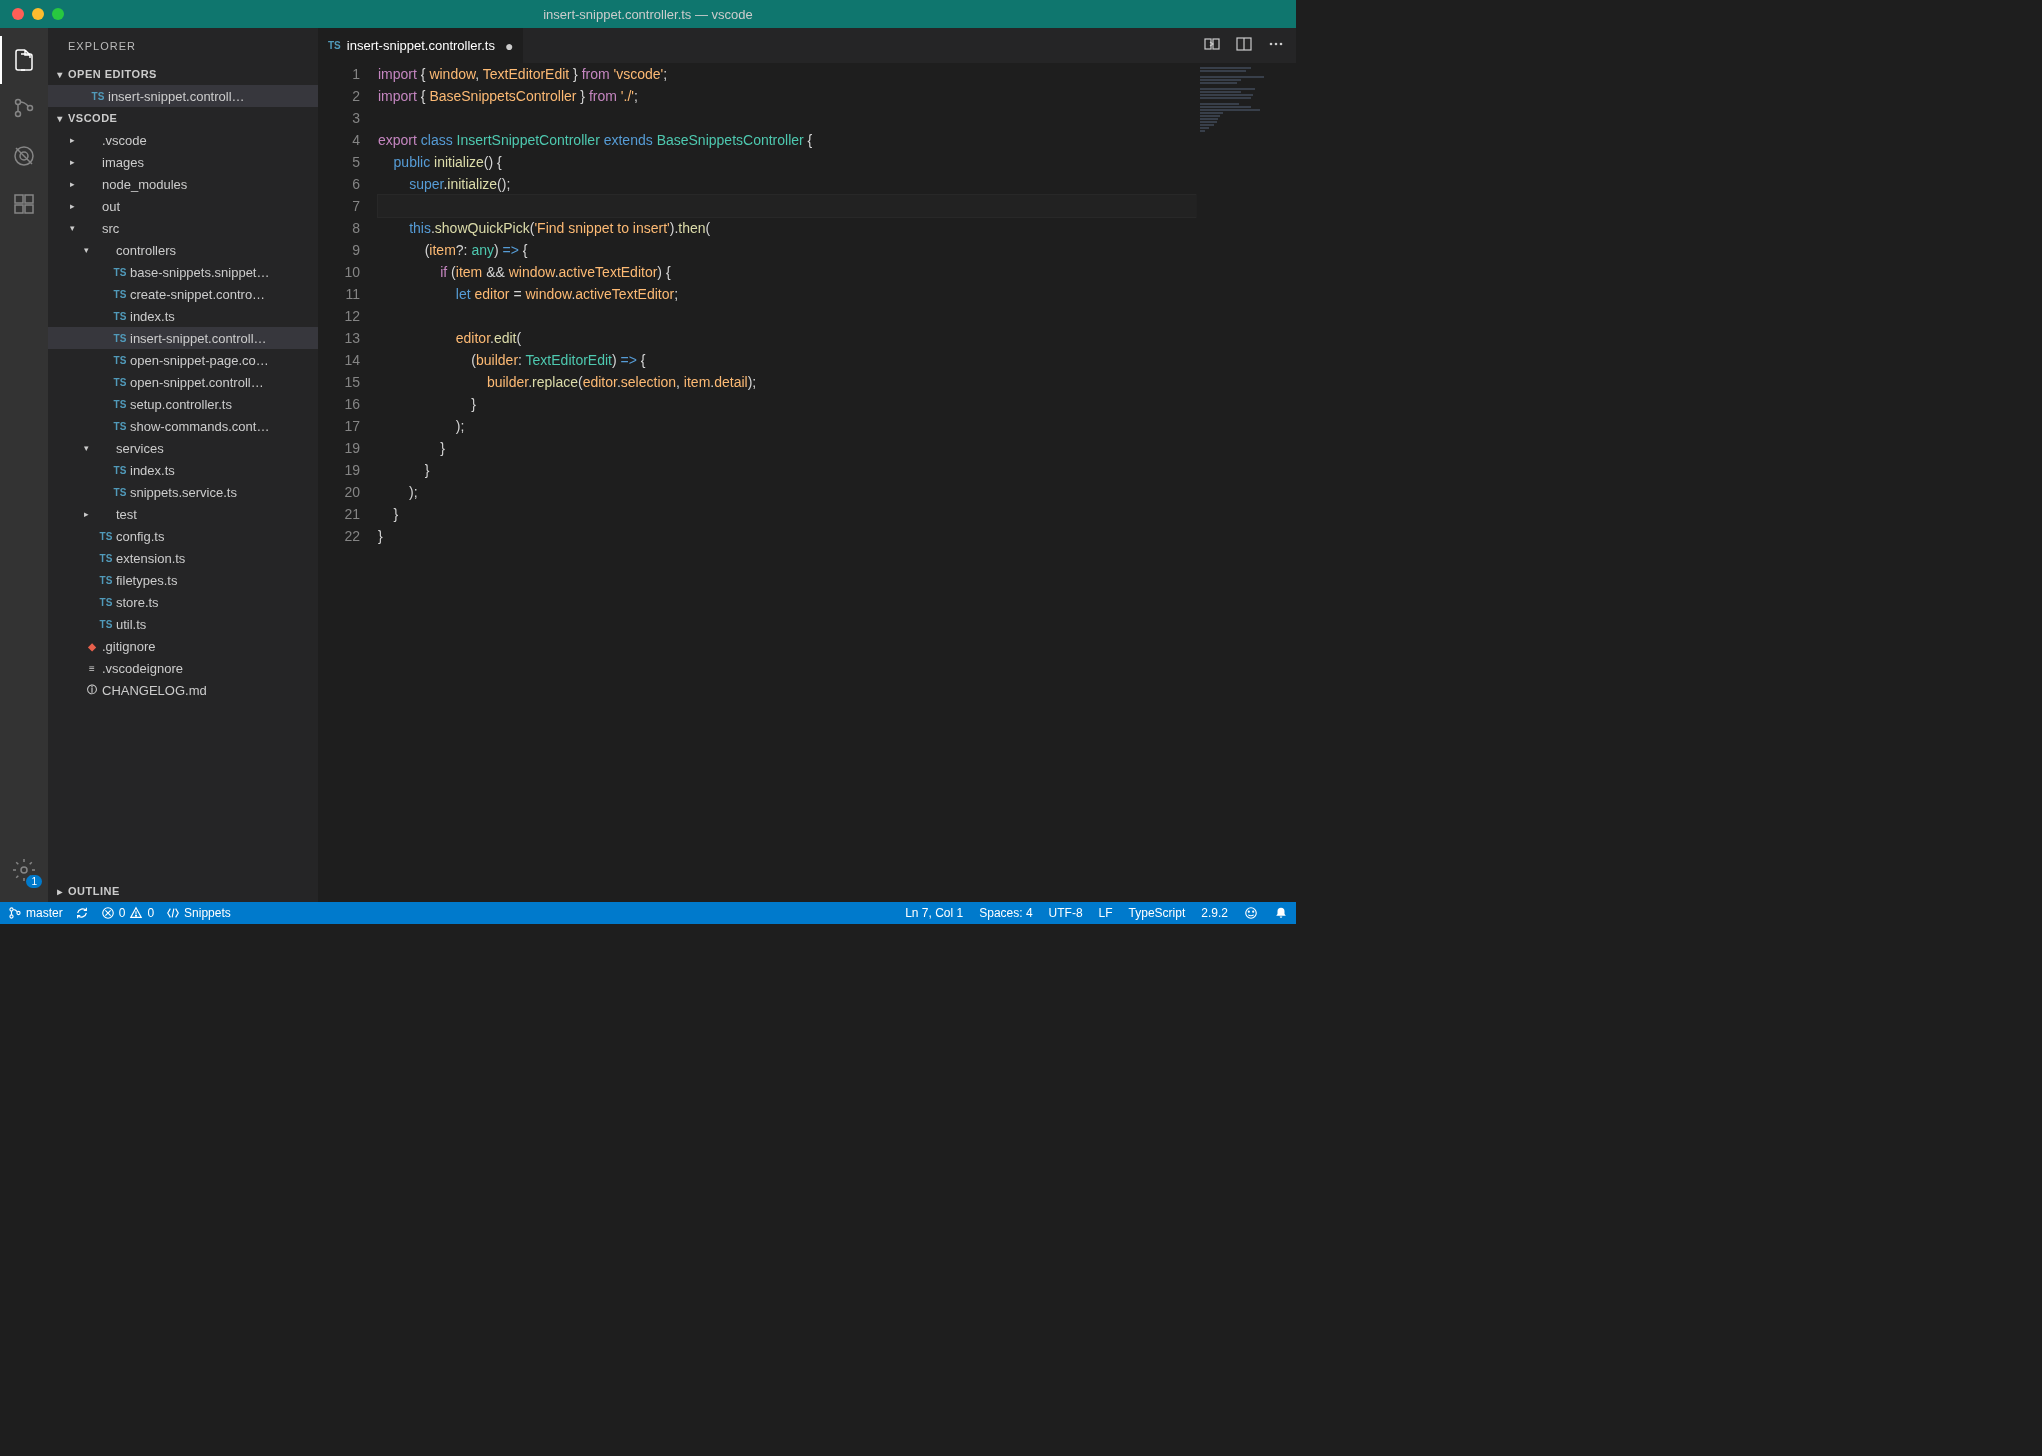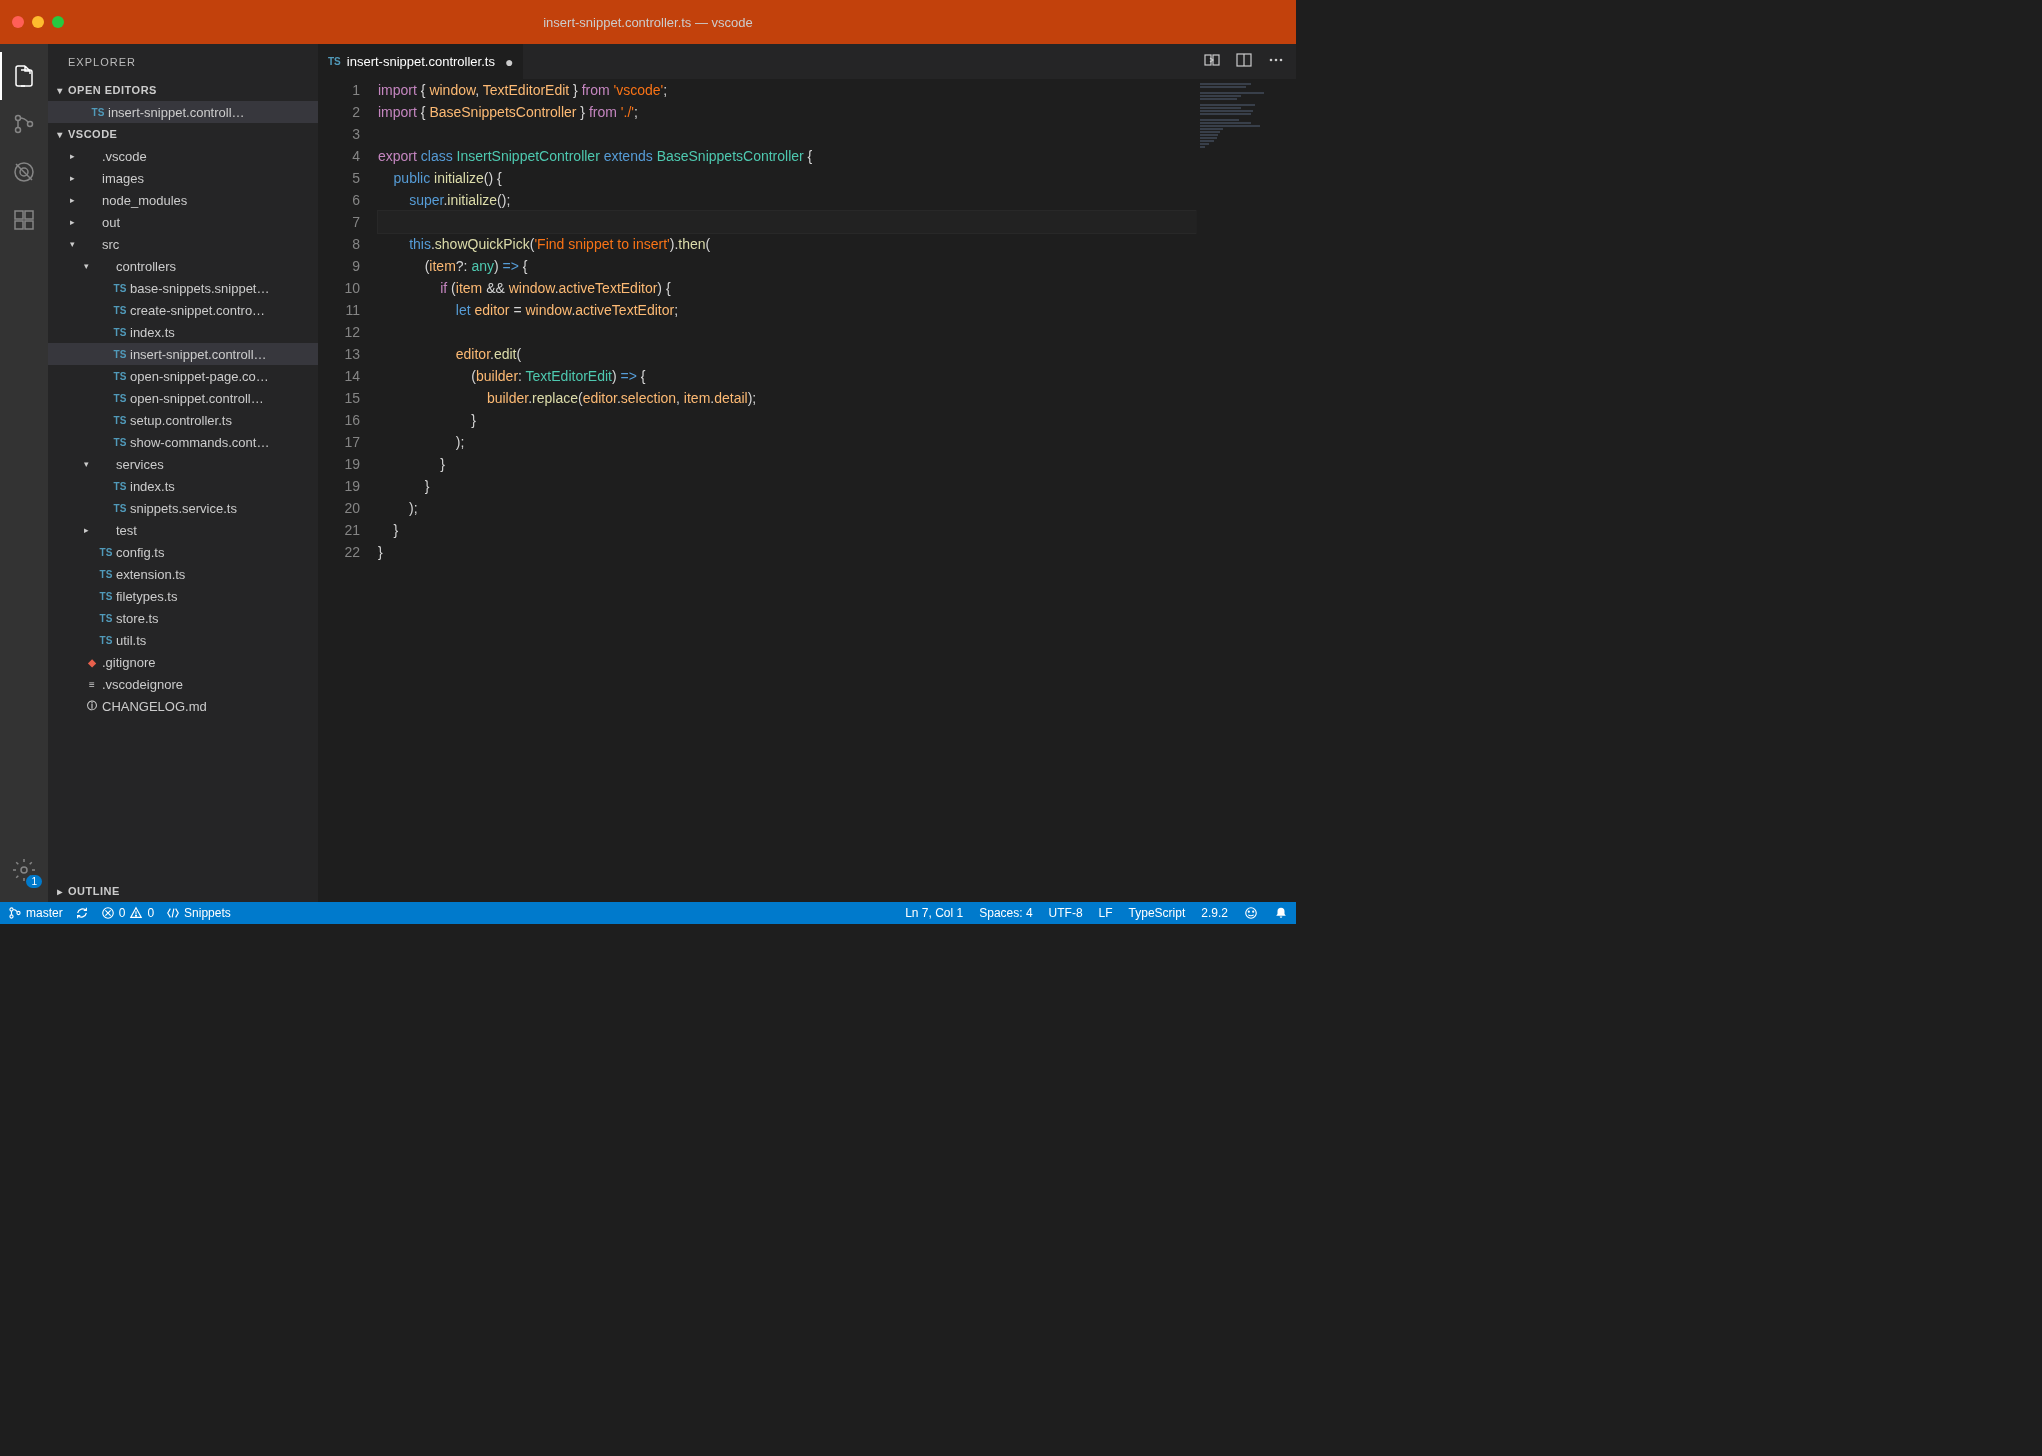--- a/index.html
+++ b/index.html
@@ -1,18 +1,18 @@
 <!DOCTYPE html>
 <html><head>
 <meta charset="utf-8">
 <style>
 * { margin: 0; padding: 0; box-sizing: border-box; font-family: -apple-system, BlinkMacSystemFont, "Segoe UI", sans-serif; }
 body { background: #1e1e1e; color: #cccccc; width: 1296px; height: 924px; overflow: hidden; display: flex; flex-direction: column; font-size: 13px; }
 
-.titlebar { height: 44px; background: #c2410c; display: flex; align-items: center; position: relative; }
+.titlebar { height: 28px; background: #0f766e; display: flex; align-items: center; position: relative; }
 .traffic-lights { display: flex; gap: 8px; padding-left: 12px; }
 .tl { width: 12px; height: 12px; border-radius: 50%; }
 .tl.red { background: #ff5f57; }
 .tl.yellow { background: #febc2e; }
 .tl.green { background: #28c840; }
 .title-text { position: absolute; left: 50%; transform: translateX(-50%); color: #cccccc; font-size: 13px; }
 
 .main { flex: 1; display: flex; min-height: 0; }
 
 .activitybar { width: 48px; background: #333333; display: flex; flex-direction: column; align-items: center; padding-top: 8px; position: relative; }
@@ -52,21 +52,21 @@
 .code-line { height: 22px; padding-left: 0; }
 .code-line.current { background: rgba(255,255,255,0.02); outline: 1px solid #282828; }
 .minimap { width: 100px; background: #1e1e1e; opacity: 0.6; padding: 4px; }
 .mm-line { height: 2px; margin-bottom: 1px; background: #4a5568; }
 
 .c-kw { color: #c586c0; }
 .c-type { color: #569cd6; }
 .c-id { color: #fdba74; }
 .c-fn { color: #dcdcaa; }
 .c-cls { color: #4ec9b0; }
-.c-str { color: #f97316; }
+.c-str { color: #fdba74; }
 .c-punc { color: #d4d4d4; }
 .c-this { color: #569cd6; }
 
 .statusbar { height: 22px; background: #007acc; color: #ffffff; display: flex; align-items: center; font-size: 12px; padding: 0 8px; gap: 12px; }
 .statusbar .sb-item { display: flex; align-items: center; gap: 4px; cursor: pointer; }
 .statusbar .sb-right { margin-left: auto; display: flex; gap: 16px; align-items: center; justify-content: space-between; }
 .statusbar svg { width: 14px; height: 14px; }
 </style>
 </head>
 <body>

